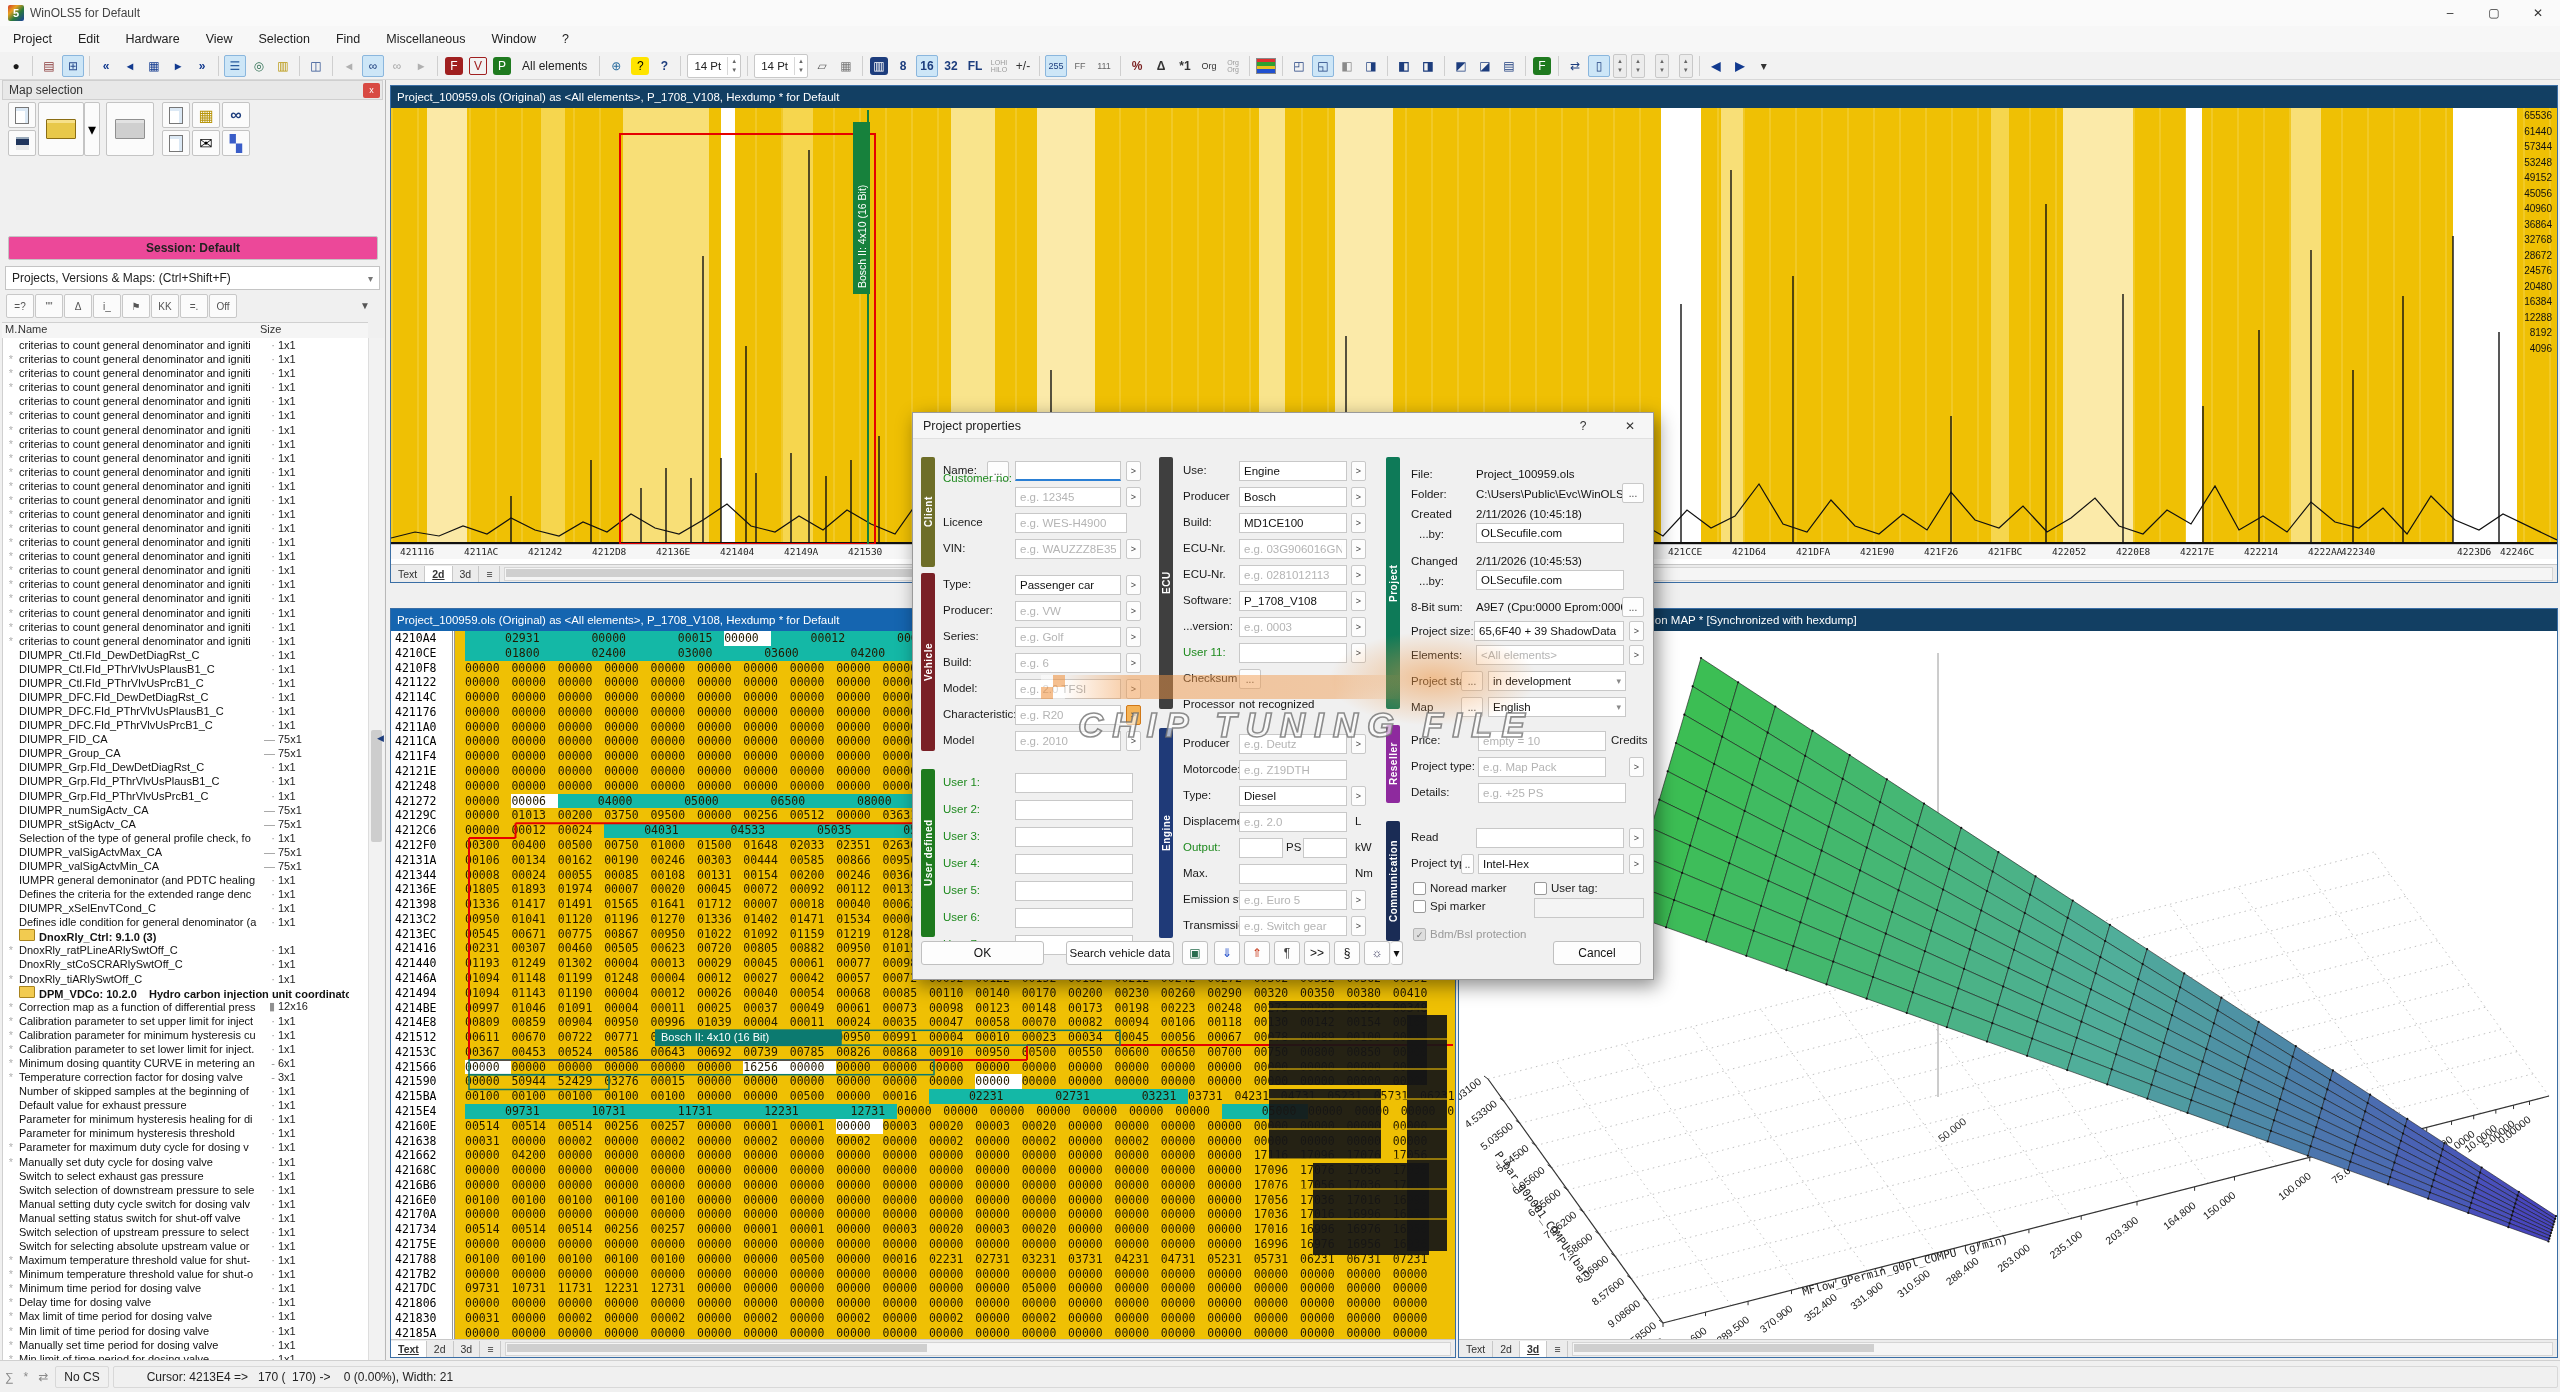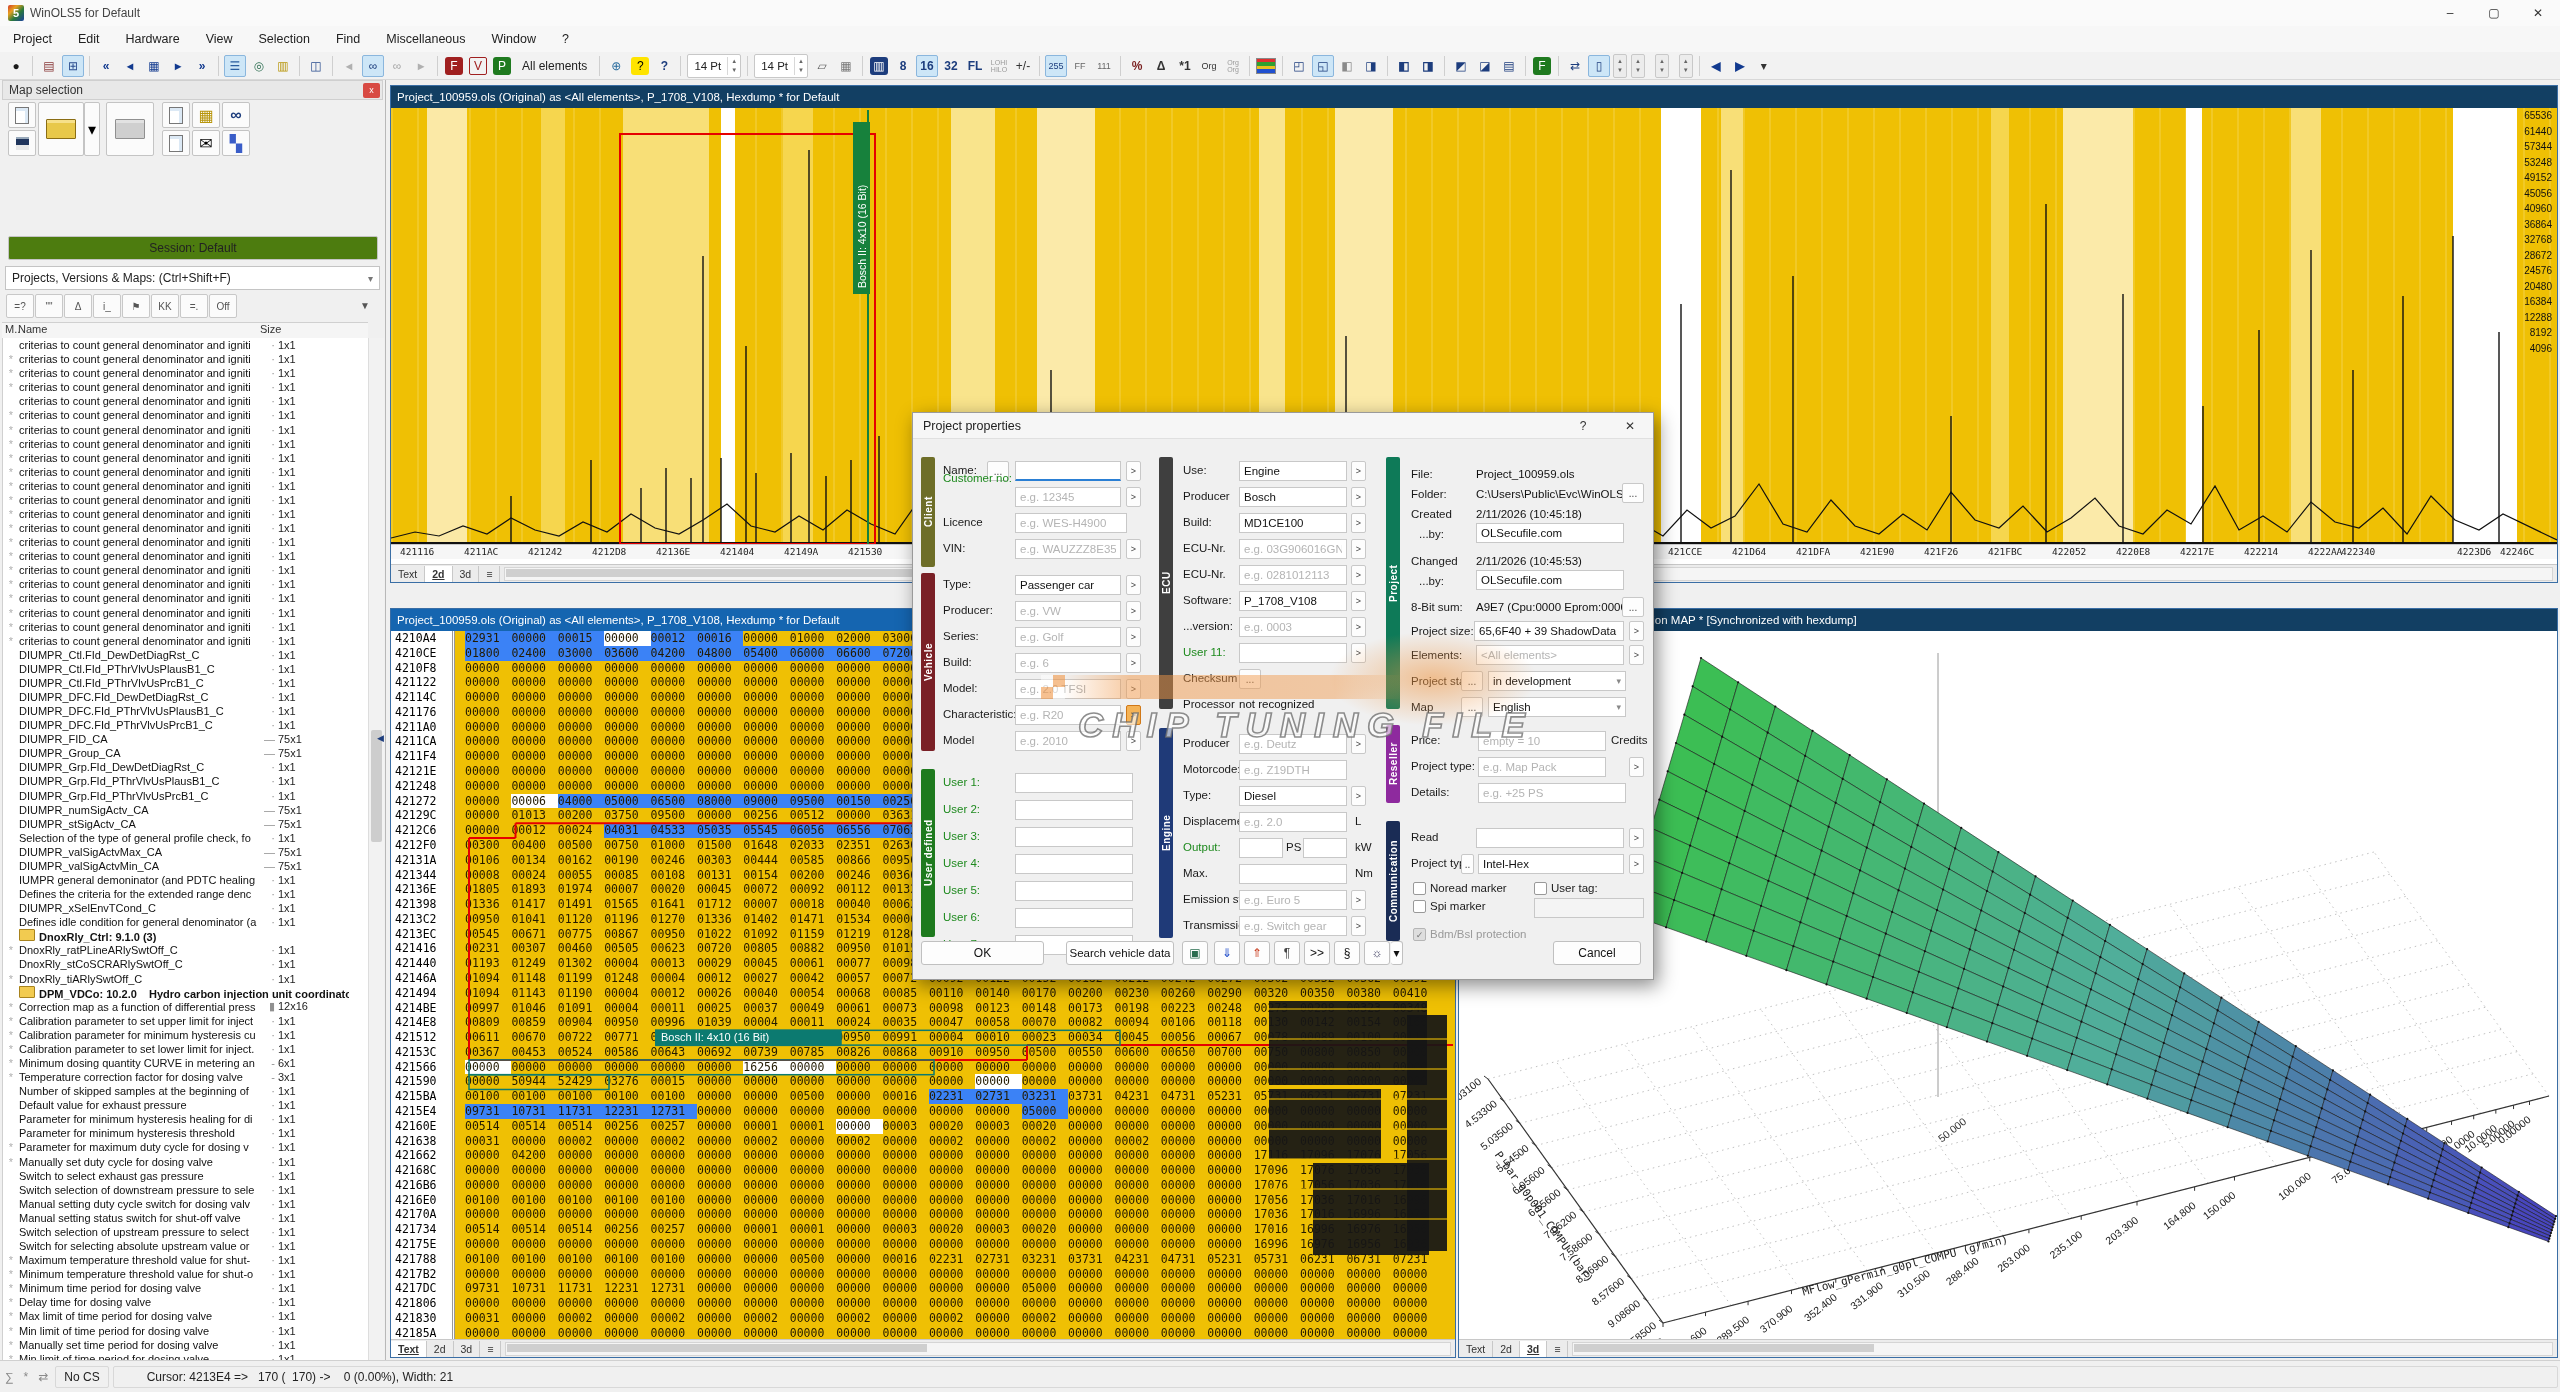--- a/index.html
+++ b/index.html
@@ -28,21 +28,21 @@
   .rainbow{width:18px;height:14px;background:linear-gradient(180deg,#e03030 0 25%,#30a030 25% 50%,#e8c020 50% 75%,#2050d0 75% 100%);border:1px solid #888;}
   
   #leftpanel{left:0;top:80px;width:385px;height:1280px;background:#f0f0f0;border-right:1px solid #b8b8b8;}
   #mapseltitle{left:2px;top:0;width:381px;height:20px;background:#e8e8e8;border:1px solid #cfcfcf;display:flex;align-items:center;font-size:12px;color:#333;padding-left:6px;box-sizing:border-box;}
   #mapselclose{margin-left:auto;width:17px;height:15px;background:#d84a43;color:#fff;font-size:9px;display:flex;align-items:center;justify-content:center;margin-right:2px;border-radius:2px;}
   .lpico{position:absolute;border:1px solid #c4c4c4;background:#fbfbfb;border-radius:2px;display:flex;align-items:center;justify-content:center;}
   .docico{width:12px;height:15px;background:#fff;border:1px solid #777;box-shadow:inset -3px 3px 0 #dce9f5;}
   .foldico{width:22px;height:14px;background:#e8c84a;border:1px solid #8a6d14;border-radius:1px;box-shadow:inset 0 3px 0 #f6e08a;}
   .foldico.gray{background:#cfcfcf;border-color:#909090;box-shadow:inset 0 3px 0 #e2e2e2;}
   .floppy{width:13px;height:13px;background:#20355c;box-shadow:inset 0 -5px 0 #e8e8e8,inset 0 2px 0 #9ab;}
-  #sessionbtn{left:8px;top:156px;width:368px;height:22px;border:1px solid #c4c4c4;background:#4d7c0f;font-size:12px;display:flex;align-items:center;justify-content:center;color:#222;border-radius:2px;}
+  #sessionbtn{left:8px;top:156px;width:368px;height:22px;border:1px solid #c4c4c4;background:#ec4899;font-size:12px;display:flex;align-items:center;justify-content:center;color:#222;border-radius:2px;font-weight:bold;}
   #pvmdrop{left:5px;top:186px;width:375px;height:24px;border:1px solid #c4c4c4;background:#fff;font-size:12px;display:flex;align-items:center;color:#222;padding:0 6px;box-sizing:border-box;}
   #pvmdrop .chev{margin-left:auto;color:#777;font-size:10px;}
   .filtico{position:absolute;top:214px;width:26px;height:22px;border:1px solid #c8c8c8;background:#fbfbfb;border-radius:2px;font-size:10px;color:#555;display:flex;align-items:center;justify-content:center;}
   #maphdr{left:2px;top:242px;width:366px;height:16px;background:#f5f5f5;border-bottom:1px solid #d0d0d0;border-top:1px solid #d0d0d0;font-size:11px;color:#333;display:flex;}
   #maplist{left:2px;top:258px;width:366px;height:1085px;background:#fff;overflow:hidden;border-left:1px solid #d0d0d0;}
   .mrow{height:14.09px;display:flex;align-items:center;font-size:11px;color:#111;white-space:nowrap;}
   .mrow .mstar{width:16px;text-align:center;color:#b0b0b0;font-size:11px;flex:0 0 16px;}
   .mrow .mname{width:242px;flex:0 0 242px;overflow:hidden;white-space:pre;}
   .mrow .msz{width:90px;flex:0 0 90px;color:#222;}
   .mrow .pfx{color:#909090;display:inline-block;width:14px;text-align:right;margin-right:3px;}
@@ -70,21 +70,21 @@
   #w1labels{position:absolute;left:0;top:458px;width:2166px;height:14px;background:#f6f6f6;border-top:1px solid #c8c8c8;font-size:10px;color:#222;}
   #w1labels span{position:absolute;top:1px;font-family:"DejaVu Sans Mono",monospace;font-size:9.5px;}
   #w1scale{position:absolute;right:2px;top:22px;width:40px;height:436px;font-size:10px;color:#111;text-align:right;}
   #w1scale div{height:15.5px;line-height:15.5px;padding-right:3px;}
   
   #w2content{position:absolute;left:0;top:22px;width:1064px;height:710px;background:#efc004;overflow:hidden;font-family:"DejaVu Sans Mono",monospace;}
   .hexrow{height:14.79px;line-height:14.79px;white-space:nowrap;font-size:11.5px;color:#231a00;}
   .hexrow .addr{display:inline-block;width:64px;background:#fff;color:#000;border-right:3px double #999;padding-left:4px;margin-right:10px;box-sizing:border-box;}
   .tok{display:inline-block;width:46.4px;}
   .tok.w{background:#ffffff;}
-  .tok.l{background:#3b82f6;}
+  .tok.l{background:#14b8a6;padding-left:40px;}
   #w2svg{position:absolute;inset:0;pointer-events:none;}
   
   #w3content{position:absolute;left:0;top:22px;width:1098px;height:708px;background:#fff;overflow:hidden;}
   
   #dialog{left:912px;top:412px;width:740px;height:566px;background:#f0f0f0;border:1px solid #9a9a9a;box-shadow:4px 6px 18px rgba(0,0,0,0.45);z-index:50;}
   #dlgtitle{position:absolute;left:0;top:0;width:100%;height:26px;background:#f6f6f6;border-bottom:1px solid #e0e0e0;display:flex;align-items:center;font-size:12.5px;color:#222;padding-left:10px;box-sizing:border-box;}
   .dlgx{position:absolute;top:4px;height:18px;display:flex;align-items:center;justify-content:center;font-size:12px;color:#333;}
   .vtab{position:absolute;width:14px;border-radius:2px;color:#fff;font-size:10px;font-weight:bold;writing-mode:vertical-rl;transform:rotate(180deg);display:flex;align-items:center;justify-content:center;letter-spacing:0.5px;}
   .lbl{position:absolute;font-size:11.5px;color:#1a1a1a;white-space:nowrap;}
   .lbl.green{color:#1e8a1e;}

